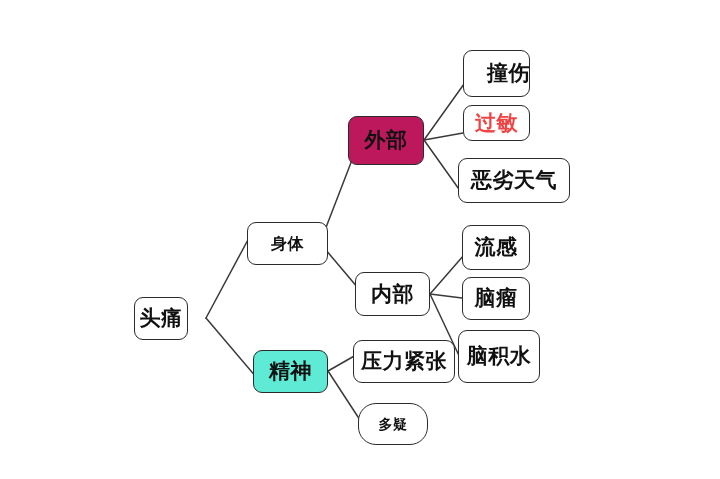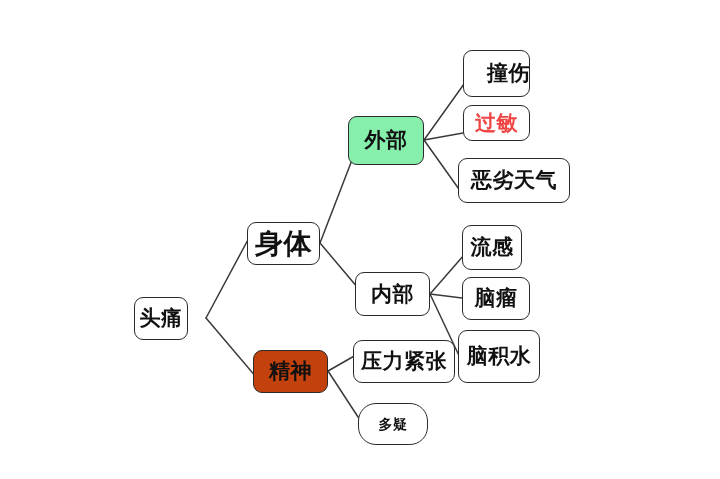--- a/index.html
+++ b/index.html
@@ -73,42 +73,42 @@
       <line x1="430" y1="294" x2="464" y2="255" stroke="#3a3a3a" stroke-width="1.5" stroke-linecap="round"></line>
       <line x1="430" y1="294" x2="462" y2="298" stroke="#3a3a3a" stroke-width="1.5" stroke-linecap="round"></line>
       <line x1="430" y1="294" x2="462" y2="362" stroke="#3a3a3a" stroke-width="1.5" stroke-linecap="round"></line>
       <line x1="328" y1="371" x2="356" y2="355" stroke="#3a3a3a" stroke-width="1.5" stroke-linecap="round"></line>
       <line x1="328" y1="371" x2="360" y2="420" stroke="#3a3a3a" stroke-width="1.5" stroke-linecap="round"></line>
     </svg>
   <div id="nodes">
       <div class="node" style="left: 134px; top: 297px; width: 54px; height: 43px; font-size: 21px; border-color: rgb(43, 43, 43); background: rgb(255, 255, 255); color: rgb(17, 17, 17);">
         <span class="node-label">头痛</span>
       </div>
-      <div class="node" style="left: 247px; top: 222px; width: 73px; height: 43px; font-size: 28px; border-color: rgb(43, 43, 43); background: rgb(255, 255, 255); color: rgb(17, 17, 17);">
+      <div class="node" style="left: 247px; top: 222px; width: 81px; height: 43px; font-size: 16px; border-color: rgb(43, 43, 43); background: rgb(255, 255, 255); color: rgb(17, 17, 17);">
         <span class="node-label">身体</span>
       </div>
-      <div class="node" style="left: 253px; top: 350px; width: 75px; height: 43px; font-size: 21px; border-color: rgb(43, 43, 43); background: #c2410c; color: rgb(17, 17, 17);">
+      <div class="node" style="left: 253px; top: 350px; width: 75px; height: 43px; font-size: 21px; border-color: rgb(43, 43, 43); background: #5eead4; color: rgb(17, 17, 17);">
         <span class="node-label">精神</span>
       </div>
-      <div class="node" style="left: 348px; top: 116px; width: 76px; height: 49px; font-size: 21px; border-color: rgb(43, 43, 43); background: #86efac; color: rgb(17, 17, 17);">
+      <div class="node" style="left: 348px; top: 116px; width: 76px; height: 49px; font-size: 21px; border-color: rgb(43, 43, 43); background: #be185d; color: rgb(17, 17, 17);">
         <span class="node-label">外部</span>
       </div>
       <div class="node" style="left: 355px; top: 272px; width: 75px; height: 44px; font-size: 21px; border-color: rgb(43, 43, 43); background: rgb(255, 255, 255); color: rgb(17, 17, 17); align-items: center;">
         <span class="node-label">内部</span>
       </div>
       <div class="node" style="left: 463px; top: 50px; width: 67px; height: 47px; font-size: 21px; border-color: rgb(43, 43, 43); background: rgb(255, 255, 255); color: rgb(17, 17, 17); padding-left: 24px;">
         <span class="node-label">撞伤</span>
       </div>
       <div class="node" style="left: 463px; top: 105px; width: 67px; height: 36px; font-size: 21px; border-color: rgb(43, 43, 43); background: rgb(255, 255, 255); color: #ef4444;">
         <span class="node-label">过敏</span>
       </div>
       <div class="node" style="left: 458px; top: 158px; width: 112px; height: 45px; font-size: 21px; border-color: rgb(43, 43, 43); background: rgb(255, 255, 255); color: rgb(17, 17, 17);">
         <span class="node-label">恶劣天气</span>
       </div>
-      <div class="node" style="left: 462px; top: 225px; width: 60px; height: 45px; font-size: 21px; border-color: rgb(43, 43, 43); background: rgb(255, 255, 255); color: rgb(17, 17, 17);">
+      <div class="node" style="left: 462px; top: 225px; width: 68px; height: 45px; font-size: 21px; border-color: rgb(43, 43, 43); background: rgb(255, 255, 255); color: rgb(17, 17, 17);">
         <span class="node-label">流感</span>
       </div>
       <div class="node" style="left: 462px; top: 277px; width: 68px; height: 43px; font-size: 21px; border-color: rgb(43, 43, 43); background: rgb(255, 255, 255); color: rgb(17, 17, 17);">
         <span class="node-label">脑瘤</span>
       </div>
       <div class="node" style="left: 458px; top: 330px; width: 82px; height: 53px; font-size: 21px; border-color: rgb(43, 43, 43); background: rgb(255, 255, 255); color: rgb(17, 17, 17);">
         <span class="node-label">脑积水</span>
       </div>
       <div class="node" style="left: 353px; top: 340px; width: 102px; height: 43px; font-size: 21px; border-color: rgb(43, 43, 43); background: rgb(255, 255, 255); color: rgb(17, 17, 17);">
         <span class="node-label">压力紧张</span>

